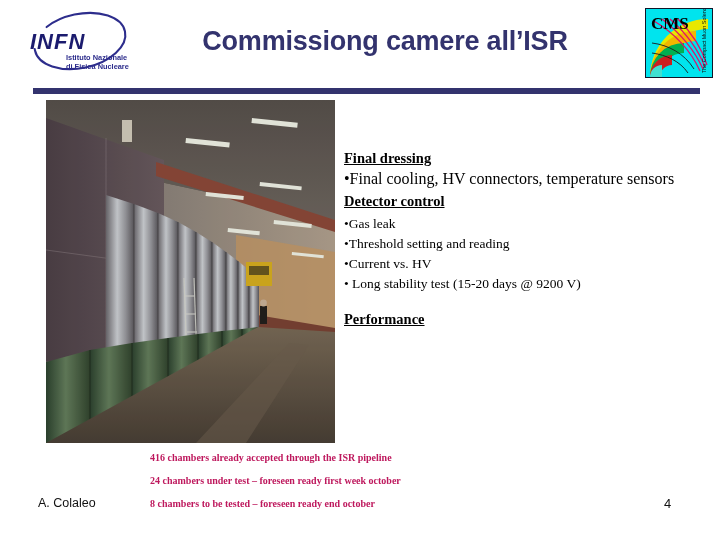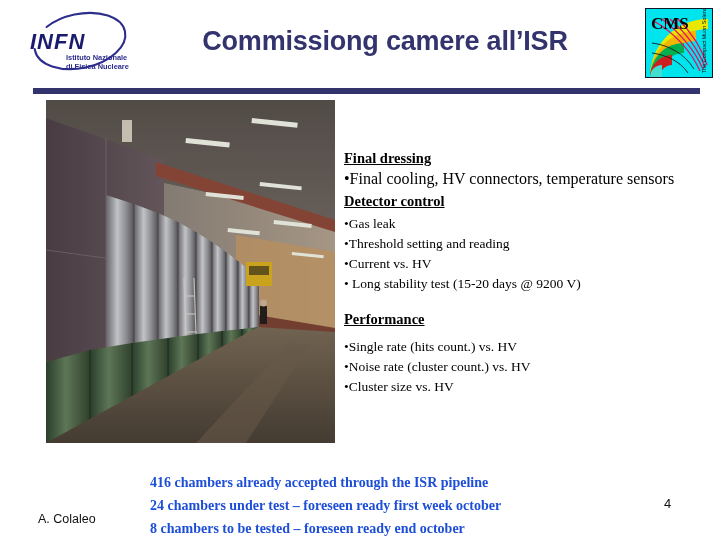--- a/index.html
+++ b/index.html
@@ -99,34 +99,34 @@
   #sec-control { top: 193px; }
   #sec-perf    { top: 311px; }
   #sec-final .bullet { margin-top: 4px; }
   #sec-control .bullet-list { margin-top: 4px; }
   #sec-perf .bullet-list { margin-top: 9px; }
 
   
   #summary {
     position: absolute;
     left: 150px;
-    top: 471px;
+    top: 446px;
     width: 470px;
-    color: #1d4ed8;
+    color: #be185d;
     font-family: "Liberation Serif", serif;
     font-weight: 700;
-    font-size: 14px;
+    font-size: 10px;
     line-height: 23px;
   }
   #summary div { white-space: nowrap; }
 
   #author {
     position: absolute;
     left: 38px;
-    top: 512px;
+    top: 496px;
     font-family: "Liberation Sans", sans-serif;
     font-size: 12.5px;
     color: #111111;
   }
   #page-number {
     position: absolute;
     left: 664px;
     top: 496px;
     font-family: "Liberation Sans", sans-serif;
     font-size: 13px;
@@ -318,25 +318,20 @@
   <div class="bullet-list">
     <div class="bullet">•Gas leak</div>
     <div class="bullet">•Threshold setting and reading</div>
     <div class="bullet">•Current vs. HV</div>
     <div class="bullet">• Long stability test (15-20 days @ 9200 V)</div>
   </div>
 </div>
 
 <div class="section" id="sec-perf">
   <div class="sec-head">Performance</div>
-  <div class="bullet-list">
-    <div class="bullet">•Single rate (hits count.) vs. HV</div>
-    <div class="bullet">•Noise rate (cluster count.) vs. HV</div>
-    <div class="bullet">•Cluster size vs. HV</div>
-  </div>
 </div>
 
 <div id="summary">
   <div>416 chambers already accepted through the ISR pipeline</div>
   <div>24 chambers under test – foreseen ready first week october</div>
   <div>8 chambers to be tested – foreseen ready end october</div>
 </div>
 
 <div id="author">A. Colaleo</div>
 <div id="page-number">4</div>

